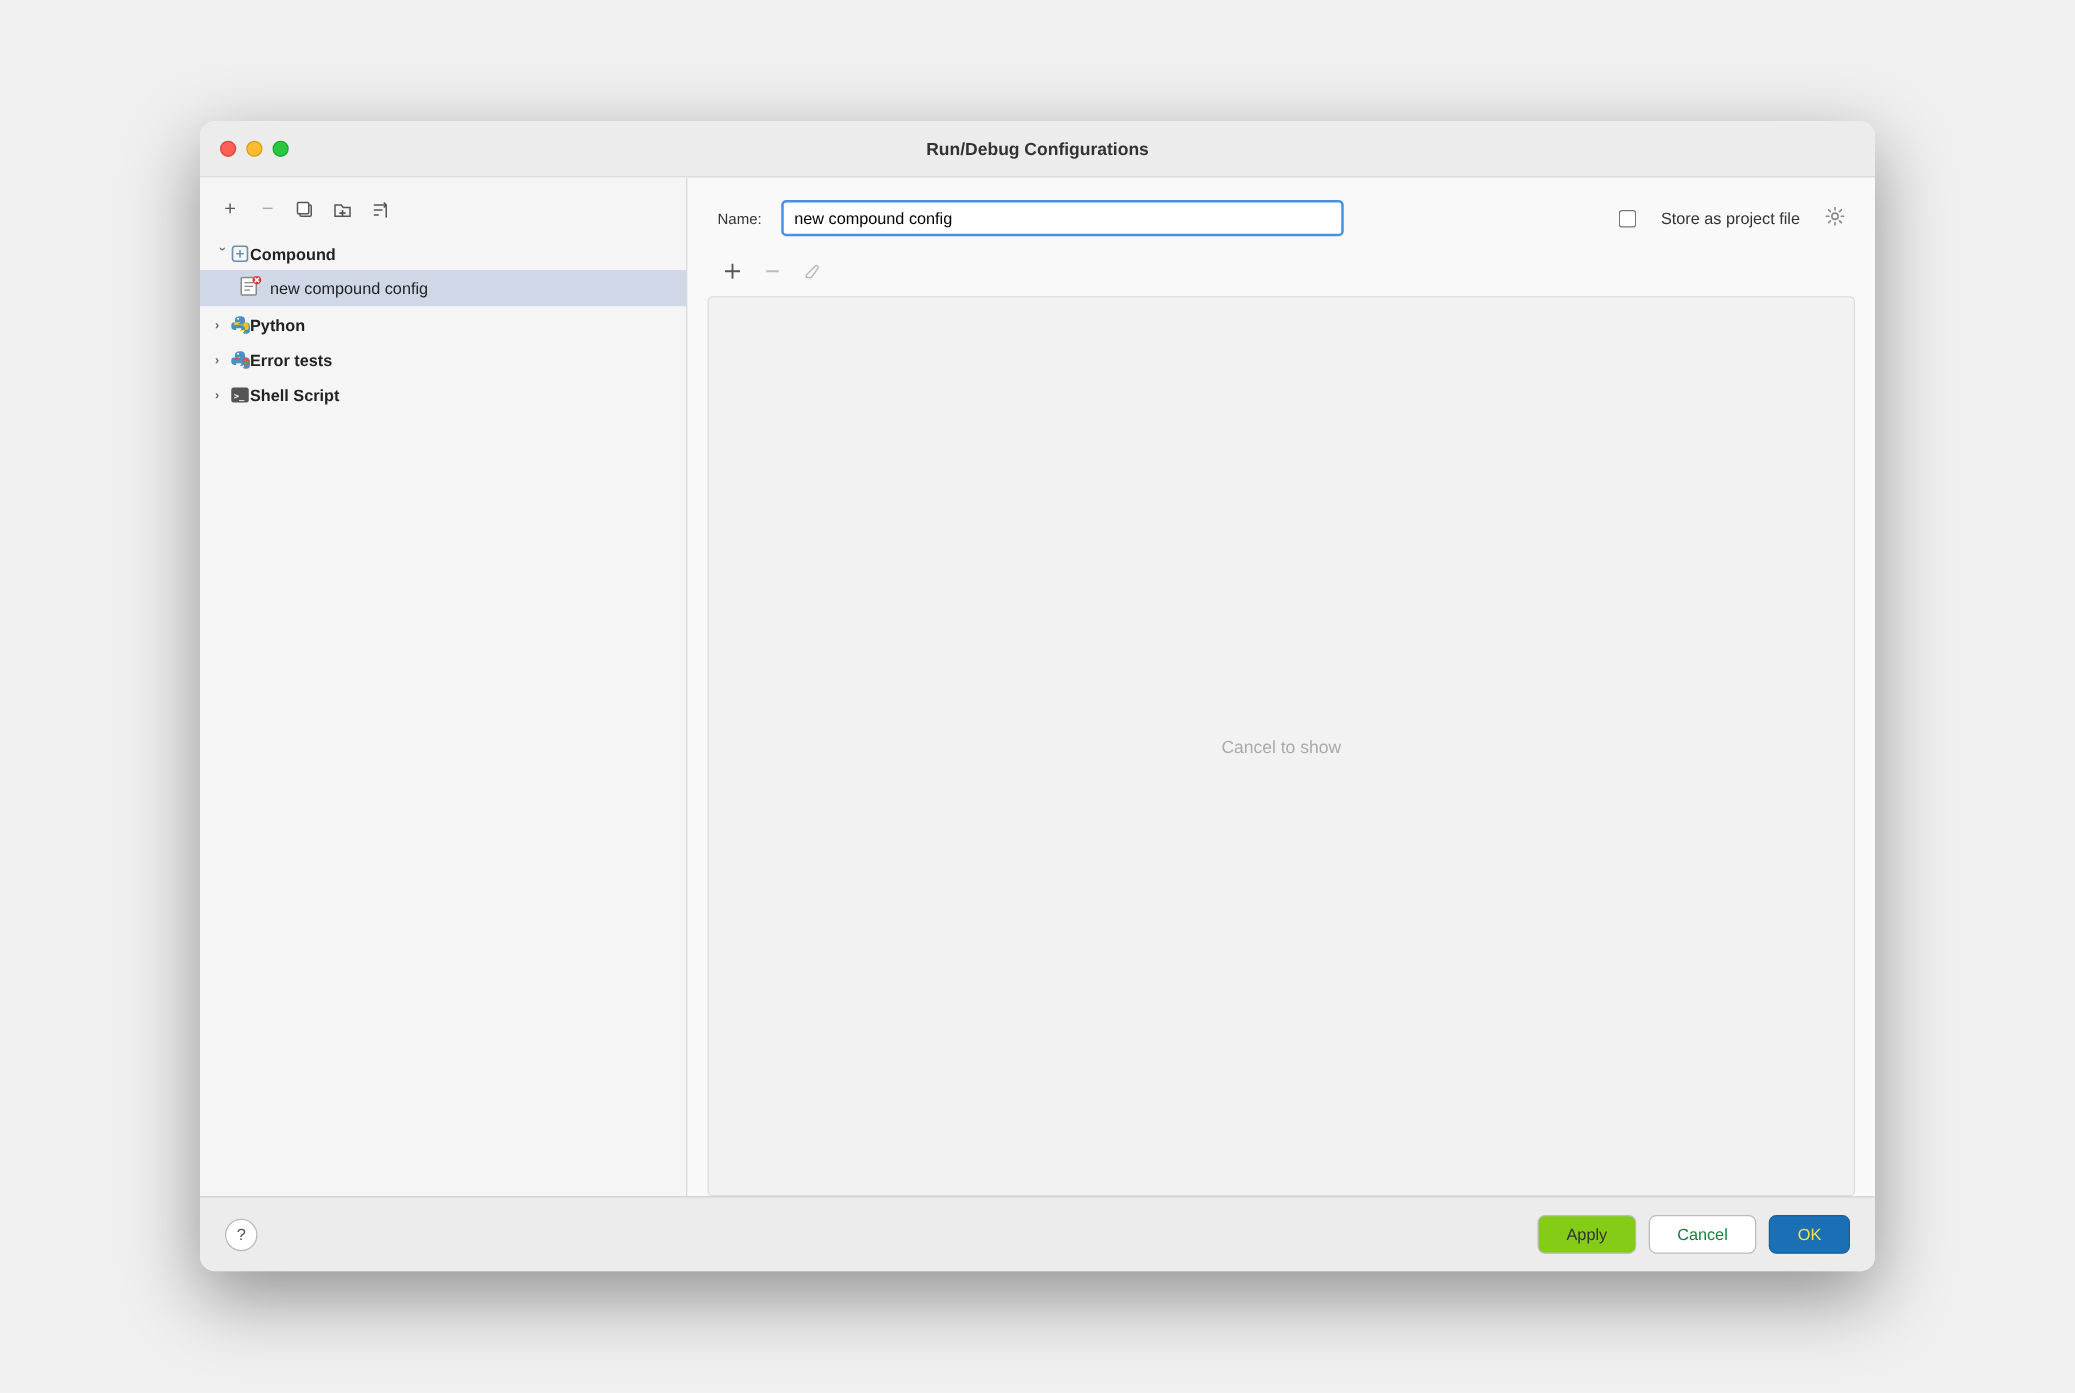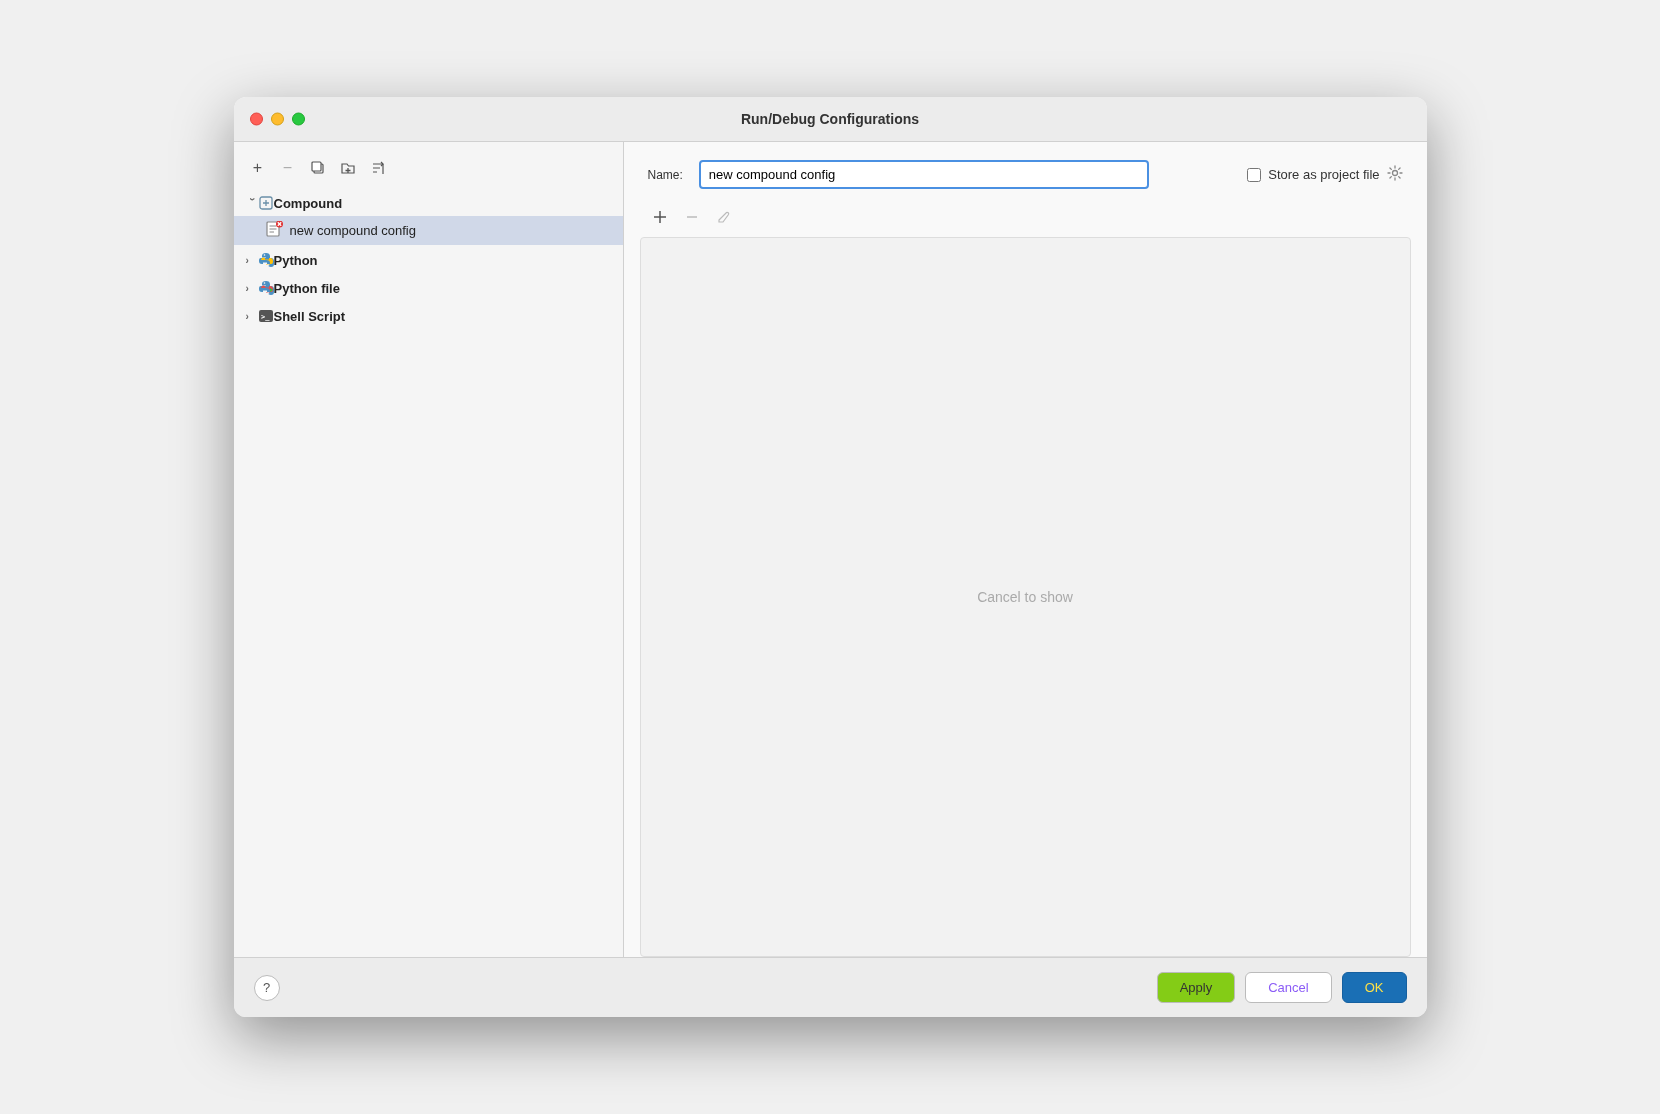--- a/index.html
+++ b/index.html
@@ -6,21 +6,21 @@
     body {
       font-family: -apple-system, BlinkMacSystemFont, "Helvetica Neue", Arial, sans-serif;
       font-size: 13px;
       background: #f0f0f0;
       display: flex;
       justify-content: center;
       align-items: center;
       min-height: 100vh;
     }
     .dialog {
-      width: 1193px;
+      width: 1340px;
       height: 920px;
       background: #f5f5f5;
       border-radius: 12px;
       box-shadow: 0 20px 60px rgba(0,0,0,0.4);
       display: flex;
       flex-direction: column;
       overflow: hidden;
       position: relative;
     }
     .title-bar {
@@ -164,21 +164,21 @@
       padding: 5px 8px;
       border: 2px solid #4a90e2;
       border-radius: 4px;
       font-size: 13px;
       outline: none;
       background: white;
     }
     .store-project {
       display: flex;
       align-items: center;
-      gap: 7px;
+      gap: 20px;
       margin-left: auto;
       color: #333;
       font-size: 13px;
     }
     .store-checkbox {
       width: 14px;
       height: 14px;
       border: 1px solid #aaa;
       background: white;
       cursor: pointer;
@@ -255,21 +255,21 @@
       border: 1px solid transparent;
     }
     .btn-apply {
       background: #84cc16;
       border: 1px solid #bbb;
       color: #333;
     }
     .btn-cancel {
       background: white;
       border: 1px solid #bbb;
-      color: #8b5cf6;
+      color: #15803d;
     }
     .btn-ok {
       background: #1a6fb5;
       color: #fde047;
       border: 1px solid #1560a0;
       font-weight: 500;
     }
     .help-btn {
       width: 26px;
       height: 26px;
@@ -379,21 +379,21 @@
             <span class="chevron">›</span>
 
             <svg width="16" height="16" viewBox="0 0 16 16">
               <path d="M8 1C5.2 1 4 2 4 4v1.5h4v.5H3C1.3 6 1 7.3 1 9s.8 3 3 3h1V10.5h4V12h1v.5C10 14 10.8 15 13 15s3-1.3 3-3V9c0-1.7-1.3-3-3-3h-1V4.5C12 2 10.8 1 8 1z" fill="#4a90c4"></path>
               <circle cx="6.5" cy="3" r=".8" fill="white"></circle>
               <path d="M8 8C10.8 8 12 9 12 11v1.5H8V12H13c1.7 0 2-1.3 2-3S14.2 6 12 6h-1V7.5H7V6H6V5.5C4 5.5 3.2 6.8 3 8" fill="#e05050"></path>
               <circle cx="10.5" cy="13" r=".8" fill="white"></circle>
 
               <polygon points="12,8 15,10 12,12" fill="#28c840" opacity="0.9"></polygon>
             </svg>
-            <span>Python file</span>
+            <span>Error tests</span>
           </div>
         </div>
 
         <div class="tree-group">
           <div class="tree-parent">
             <span class="chevron">›</span>
 
             <svg width="16" height="16" viewBox="0 0 16 16">
               <rect x="1" y="2" width="14" height="12" rx="2" fill="#555"></rect>
               <text x="3" y="11" font-size="7" fill="white" font-family="monospace">&gt;_</text>

